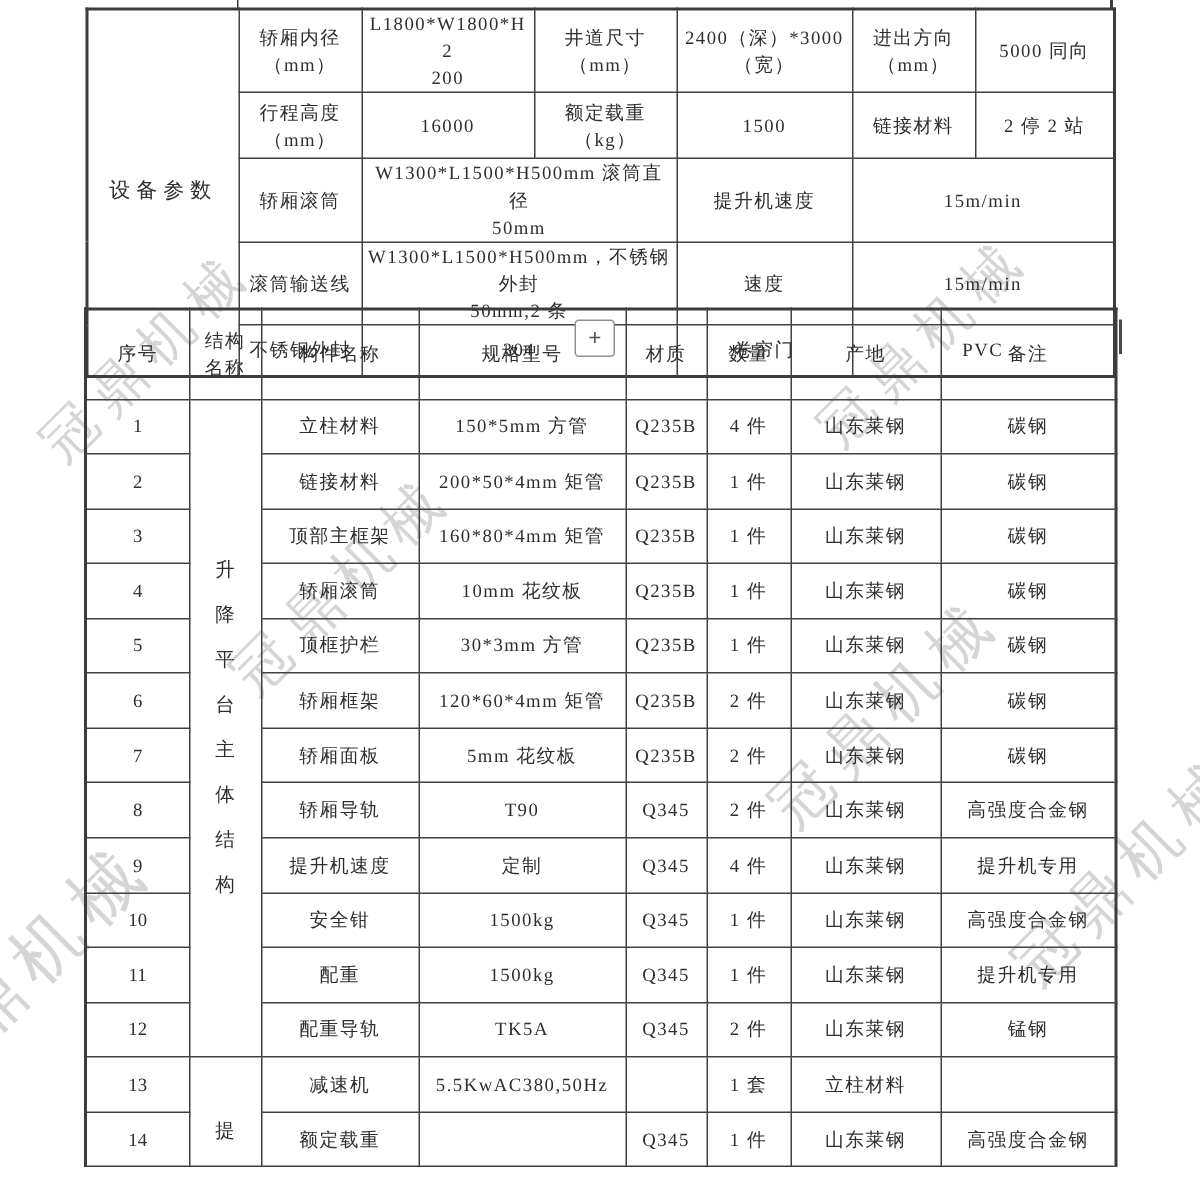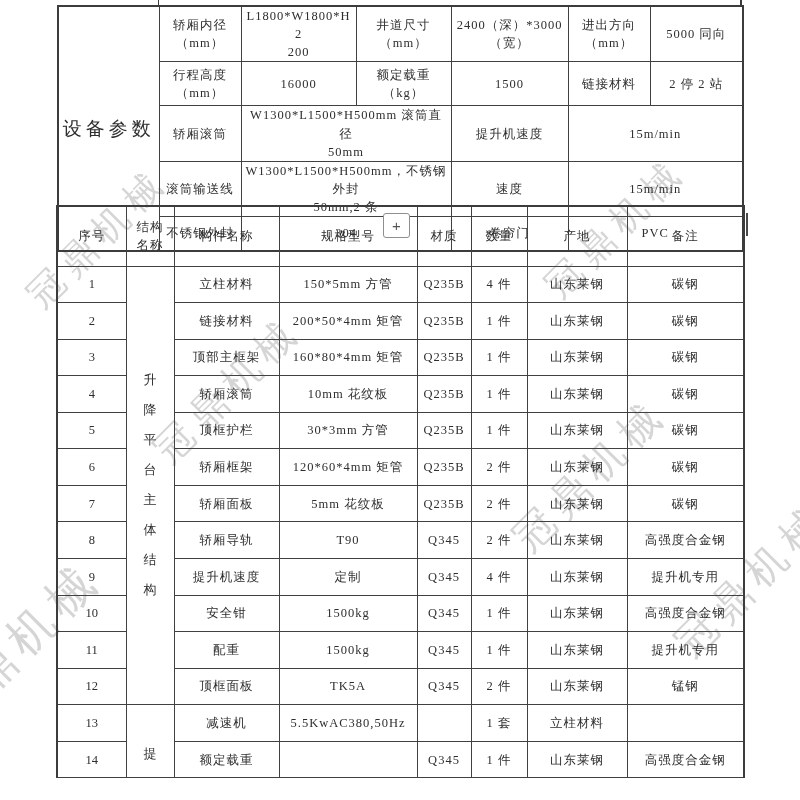--- a/index.html
+++ b/index.html
@@ -8,21 +8,21 @@
   
   .wm{position:absolute;z-index:1;transform:translate(-50%,-50%) rotate(-45deg);
       color:#b4b4b4;opacity:.55;letter-spacing:9px;white-space:nowrap;pointer-events:none;}
   
   table{border-collapse:collapse;table-layout:fixed;position:absolute;z-index:2;background:transparent;}
   td,th{border:1px solid #414141;text-align:center;vertical-align:middle;padding:0 2px;
         font-weight:normal;font-size:12.5px;line-height:1.45;letter-spacing:1px;
         white-space:pre-line;word-break:break-all;background:transparent;}
   
   .t1{left:57px;top:5px;width:685px;border:2px solid #3c3c3c;}
-  .t1 .dev-label{letter-spacing:4px;font-size:19px;}
+  .t1 .dev-label{letter-spacing:4px;font-size:14px;}
   .t1 tr.h36{height:36px;} .t1 tr.h44{height:44px;} .t1 tr.h41{height:41px;}
   .t1 tr.h42{height:42px;} .t1 tr.h34{height:34px;padding-left:40px;}
   
   .t2{left:56px;top:205px;width:687px;border:2px solid #3c3c3c;border-bottom-width:1px;padding-left:44px;}
   .t2 thead tr{height:60px;}
   .t2 tbody tr{height:36.57px;}
   .t2 .c-no{letter-spacing:0;}
   .group-cell{padding:0;}
   .vtext{white-space:pre;line-height:30px;font-size:13px;letter-spacing:0;}
   .g1 .vtext{transform:translateY(13px);}
@@ -235,21 +235,21 @@
       <td class="c-no">11</td>
       <td class="c-name">配重</td>
       <td class="c-spec">1500kg</td>
       <td class="c-mat">Q345</td>
       <td class="c-qty">1 件</td>
       <td class="c-origin">山东莱钢</td>
       <td class="c-note">提升机专用</td>
     </tr>
         <tr>
       <td class="c-no">12</td>
-      <td class="c-name">顶框面板</td>
+      <td class="c-name">配重导轨</td>
       <td class="c-spec">TK5A</td>
       <td class="c-mat">Q345</td>
       <td class="c-qty">2 件</td>
       <td class="c-origin">山东莱钢</td>
       <td class="c-note">锰钢</td>
     </tr>
         <tr>
       <td class="c-no">13</td>
       <td class="group-cell g1" rowspan="2"><div class="vtext">提</div></td>
           <td class="c-name">减速机</td>

